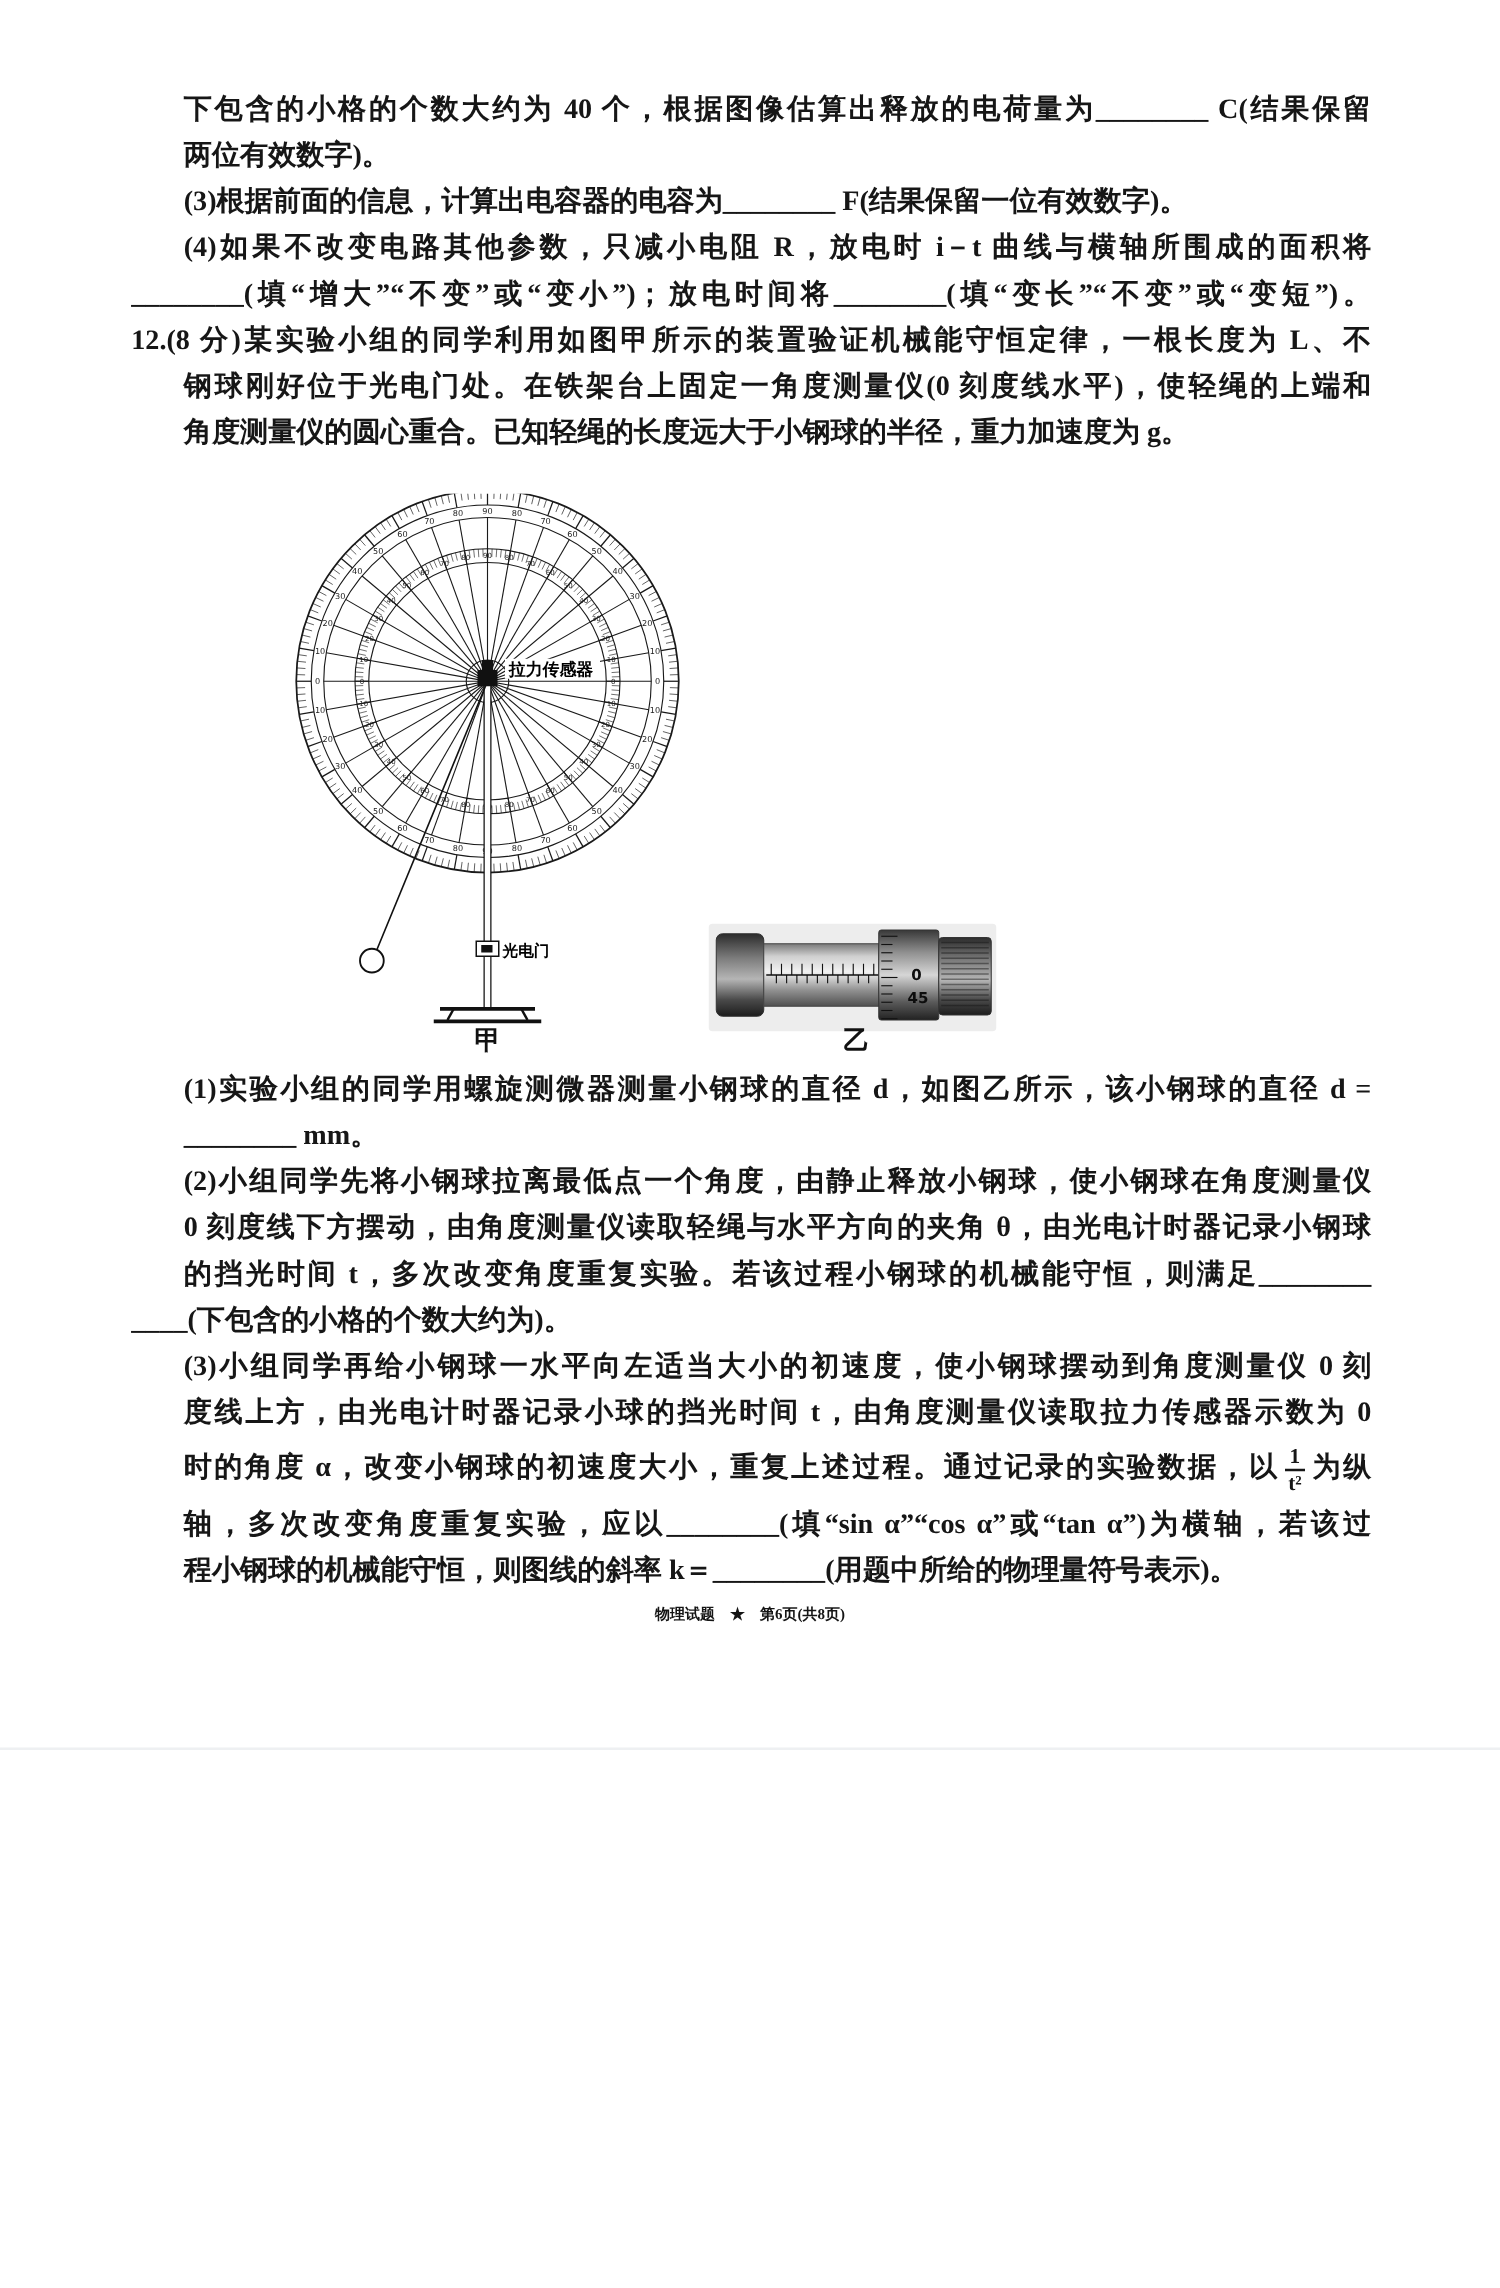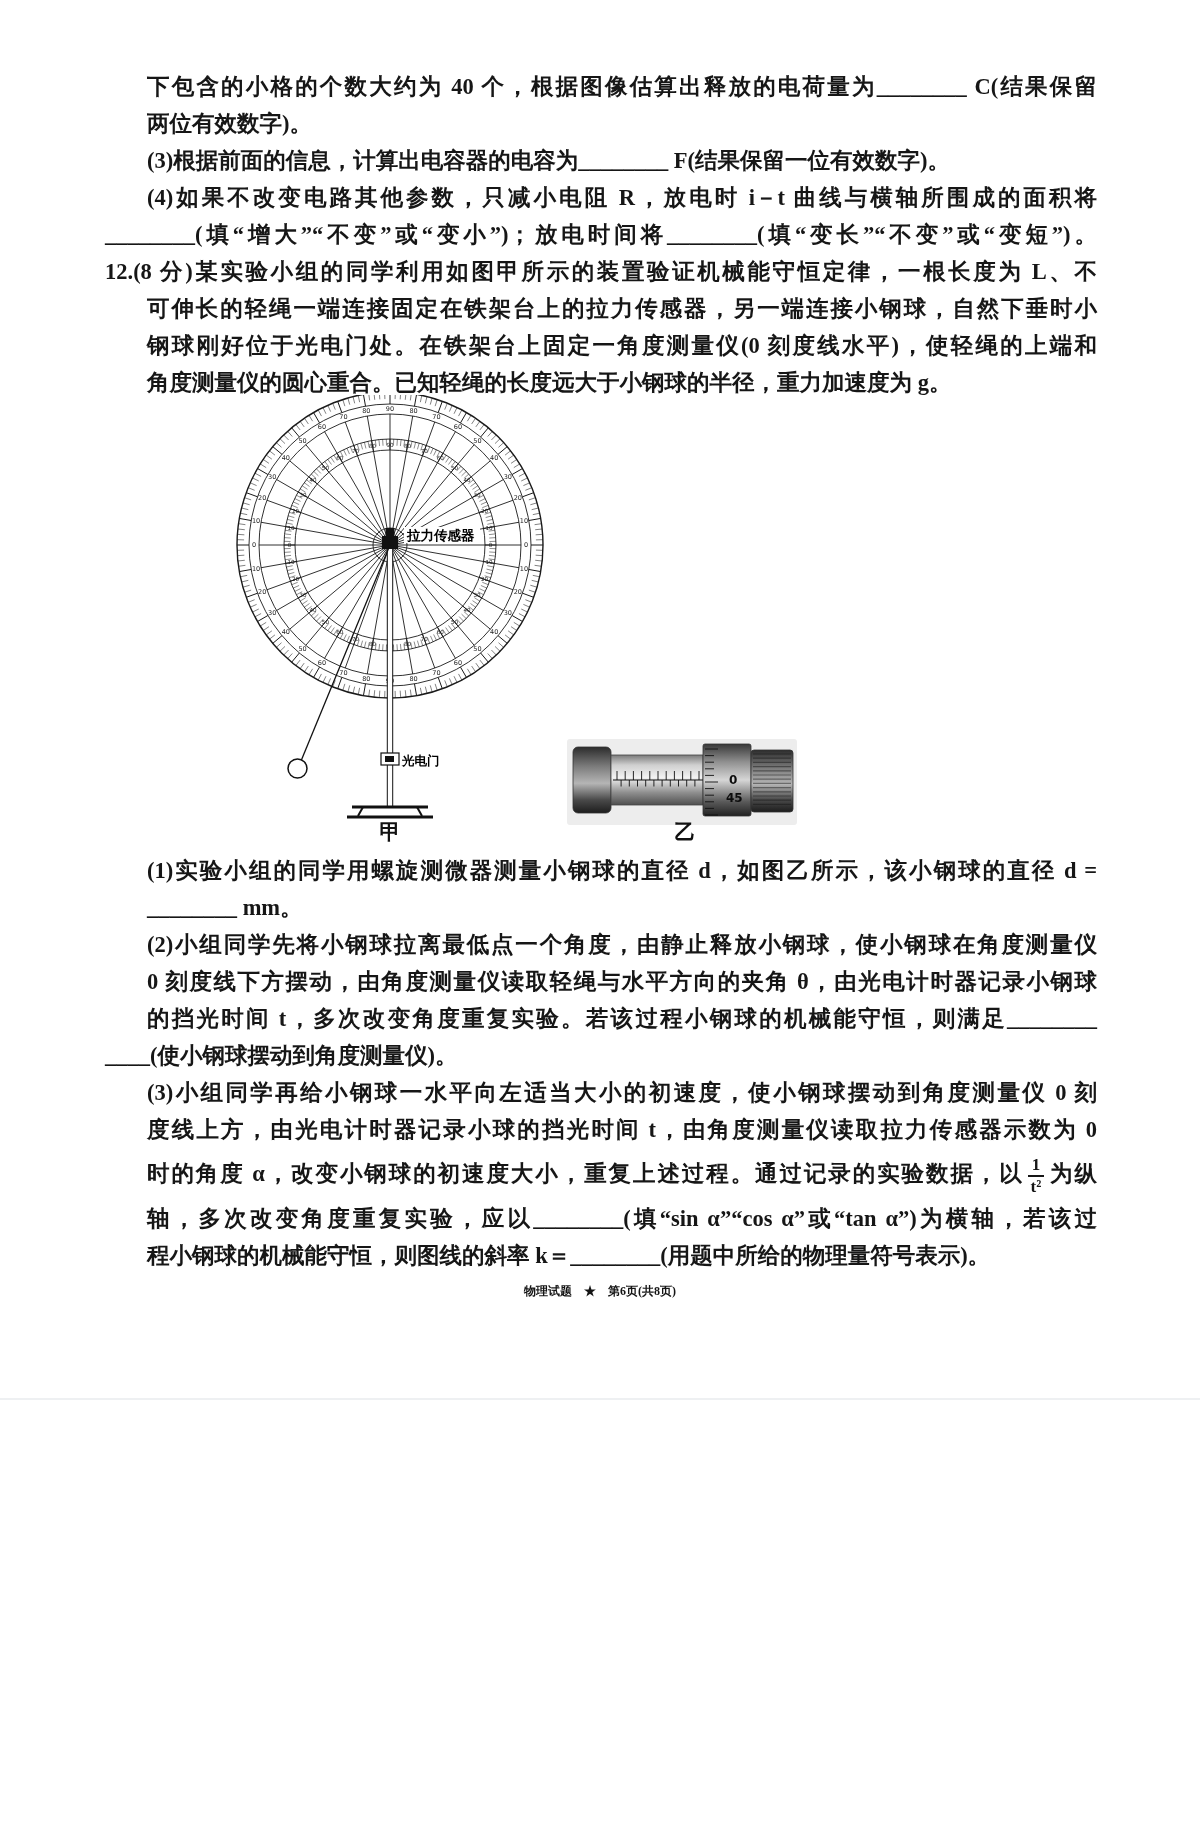--- a/index.html
+++ b/index.html
@@ -36,21 +36,20 @@
 
 <div class="sheet">
 
   <div class="textblock" style="top:68px;">
     <div class="line indent just">下包含的小格的个数大约为 40 个，根据图像估算出释放的电荷量为________ C(结果保留</div>
     <div class="line indent">两位有效数字)。</div>
     <div class="line indent">(3)根据前面的信息，计算出电容器的电容为________ F(结果保留一位有效数字)。</div>
     <div class="line indent just">(4)如果不改变电路其他参数，只减小电阻 R，放电时 i－t 曲线与横轴所围成的面积将</div>
     <div class="line just">________(填“增大”“不变”或“变小”)；放电时间将________(填“变长”“不变”或“变短”)。</div>
     <div class="line just">12.(8 分)某实验小组的同学利用如图甲所示的装置验证机械能守恒定律，一根长度为 L、不</div>
-    <div class="line indent just">可伸长的轻绳一端连接固定在铁架台上的拉力传感器，另一端连接小钢球，自然下垂时小</div>
     <div class="line indent just">钢球刚好位于光电门处。在铁架台上固定一角度测量仪(0 刻度线水平)，使轻绳的上端和</div>
     <div class="line indent">角度测量仪的圆心重合。已知轻绳的长度远大于小钢球的半径，重力加速度为 g。</div>
   </div>
 
   <svg id="figure-svg" width="990" height="460" viewBox="0 0 990 460">
     <defs>
       <linearGradient id="gradLight" x1="0" y1="0" x2="0" y2="1">
         <stop offset="0" stop-color="#7a7a7a"></stop>
           <stop offset="0.2" stop-color="#cfcfcf"></stop>
         <stop offset="0.45" stop-color="#f2f2f2"></stop>
@@ -620,21 +619,21 @@
     <text x="624" y="389" class="svg-mnum">0</text>
     <text x="621" y="407" class="svg-mnum">45</text>
   </svg>
 
   <div class="textblock" style="top:852px;">
     <div class="line indent just">(1)实验小组的同学用螺旋测微器测量小钢球的直径 d，如图乙所示，该小钢球的直径 d =</div>
     <div class="line indent">________ mm。</div>
     <div class="line indent just">(2)小组同学先将小钢球拉离最低点一个角度，由静止释放小钢球，使小钢球在角度测量仪</div>
     <div class="line indent just">0 刻度线下方摆动，由角度测量仪读取轻绳与水平方向的夹角 θ，由光电计时器记录小钢球</div>
     <div class="line indent just">的挡光时间 t，多次改变角度重复实验。若该过程小钢球的机械能守恒，则满足________</div>
-    <div class="line">____(使小钢球摆动到角度测量仪)。</div>
+    <div class="line">____(下包含的小格的个数大约为)。</div>
     <div class="line indent just">(3)小组同学再给小钢球一水平向左适当大小的初速度，使小钢球摆动到角度测量仪 0 刻</div>
     <div class="line indent just">度线上方，由光电计时器记录小球的挡光时间 t，由角度测量仪读取拉力传感器示数为 0</div>
     <div class="line indent just frac-line">
       <span>时的角度 α，改变小钢球的初速度大小，重复上述过程。通过记录的实验数据，以</span><span class="frac">
           <span class="num">1</span>
           <span class="den">t²</span>
         </span><span>为纵</span>
     </div>
     <div class="line indent just">轴，多次改变角度重复实验，应以________(填“sin α”“cos α”或“tan α”)为横轴，若该过</div>
     <div class="line indent">程小钢球的机械能守恒，则图线的斜率 k＝________(用题中所给的物理量符号表示)。</div>

